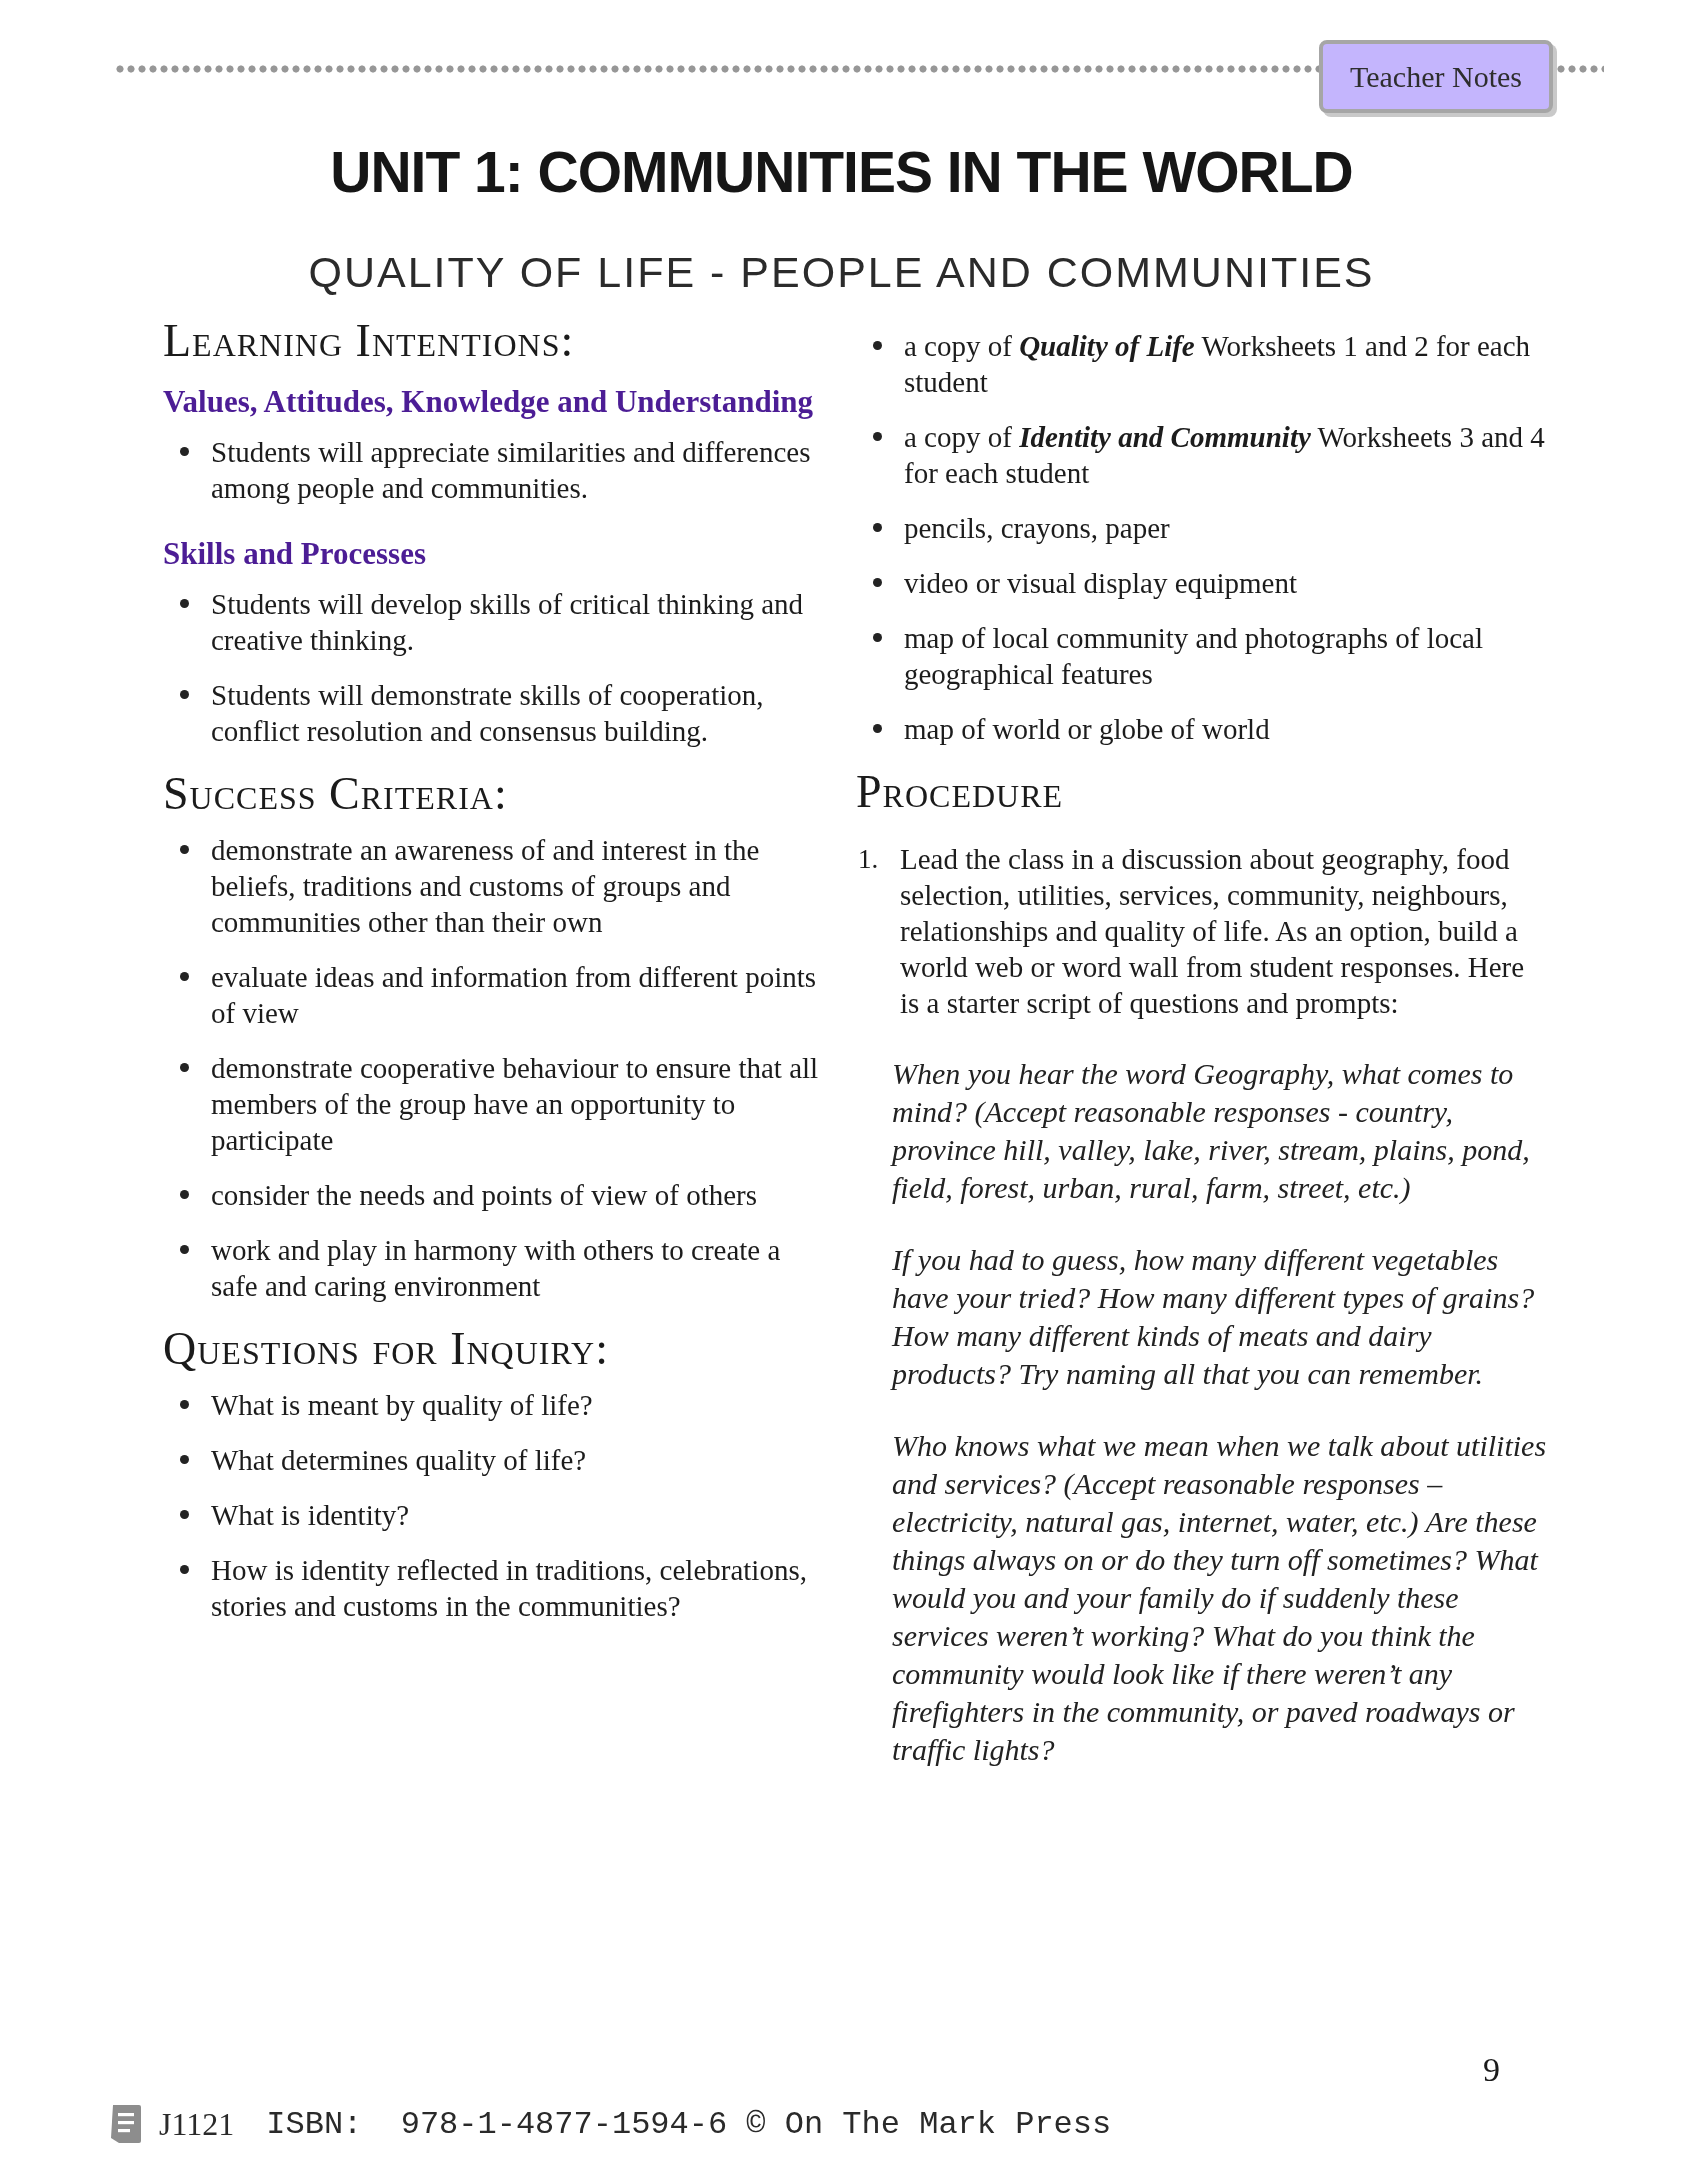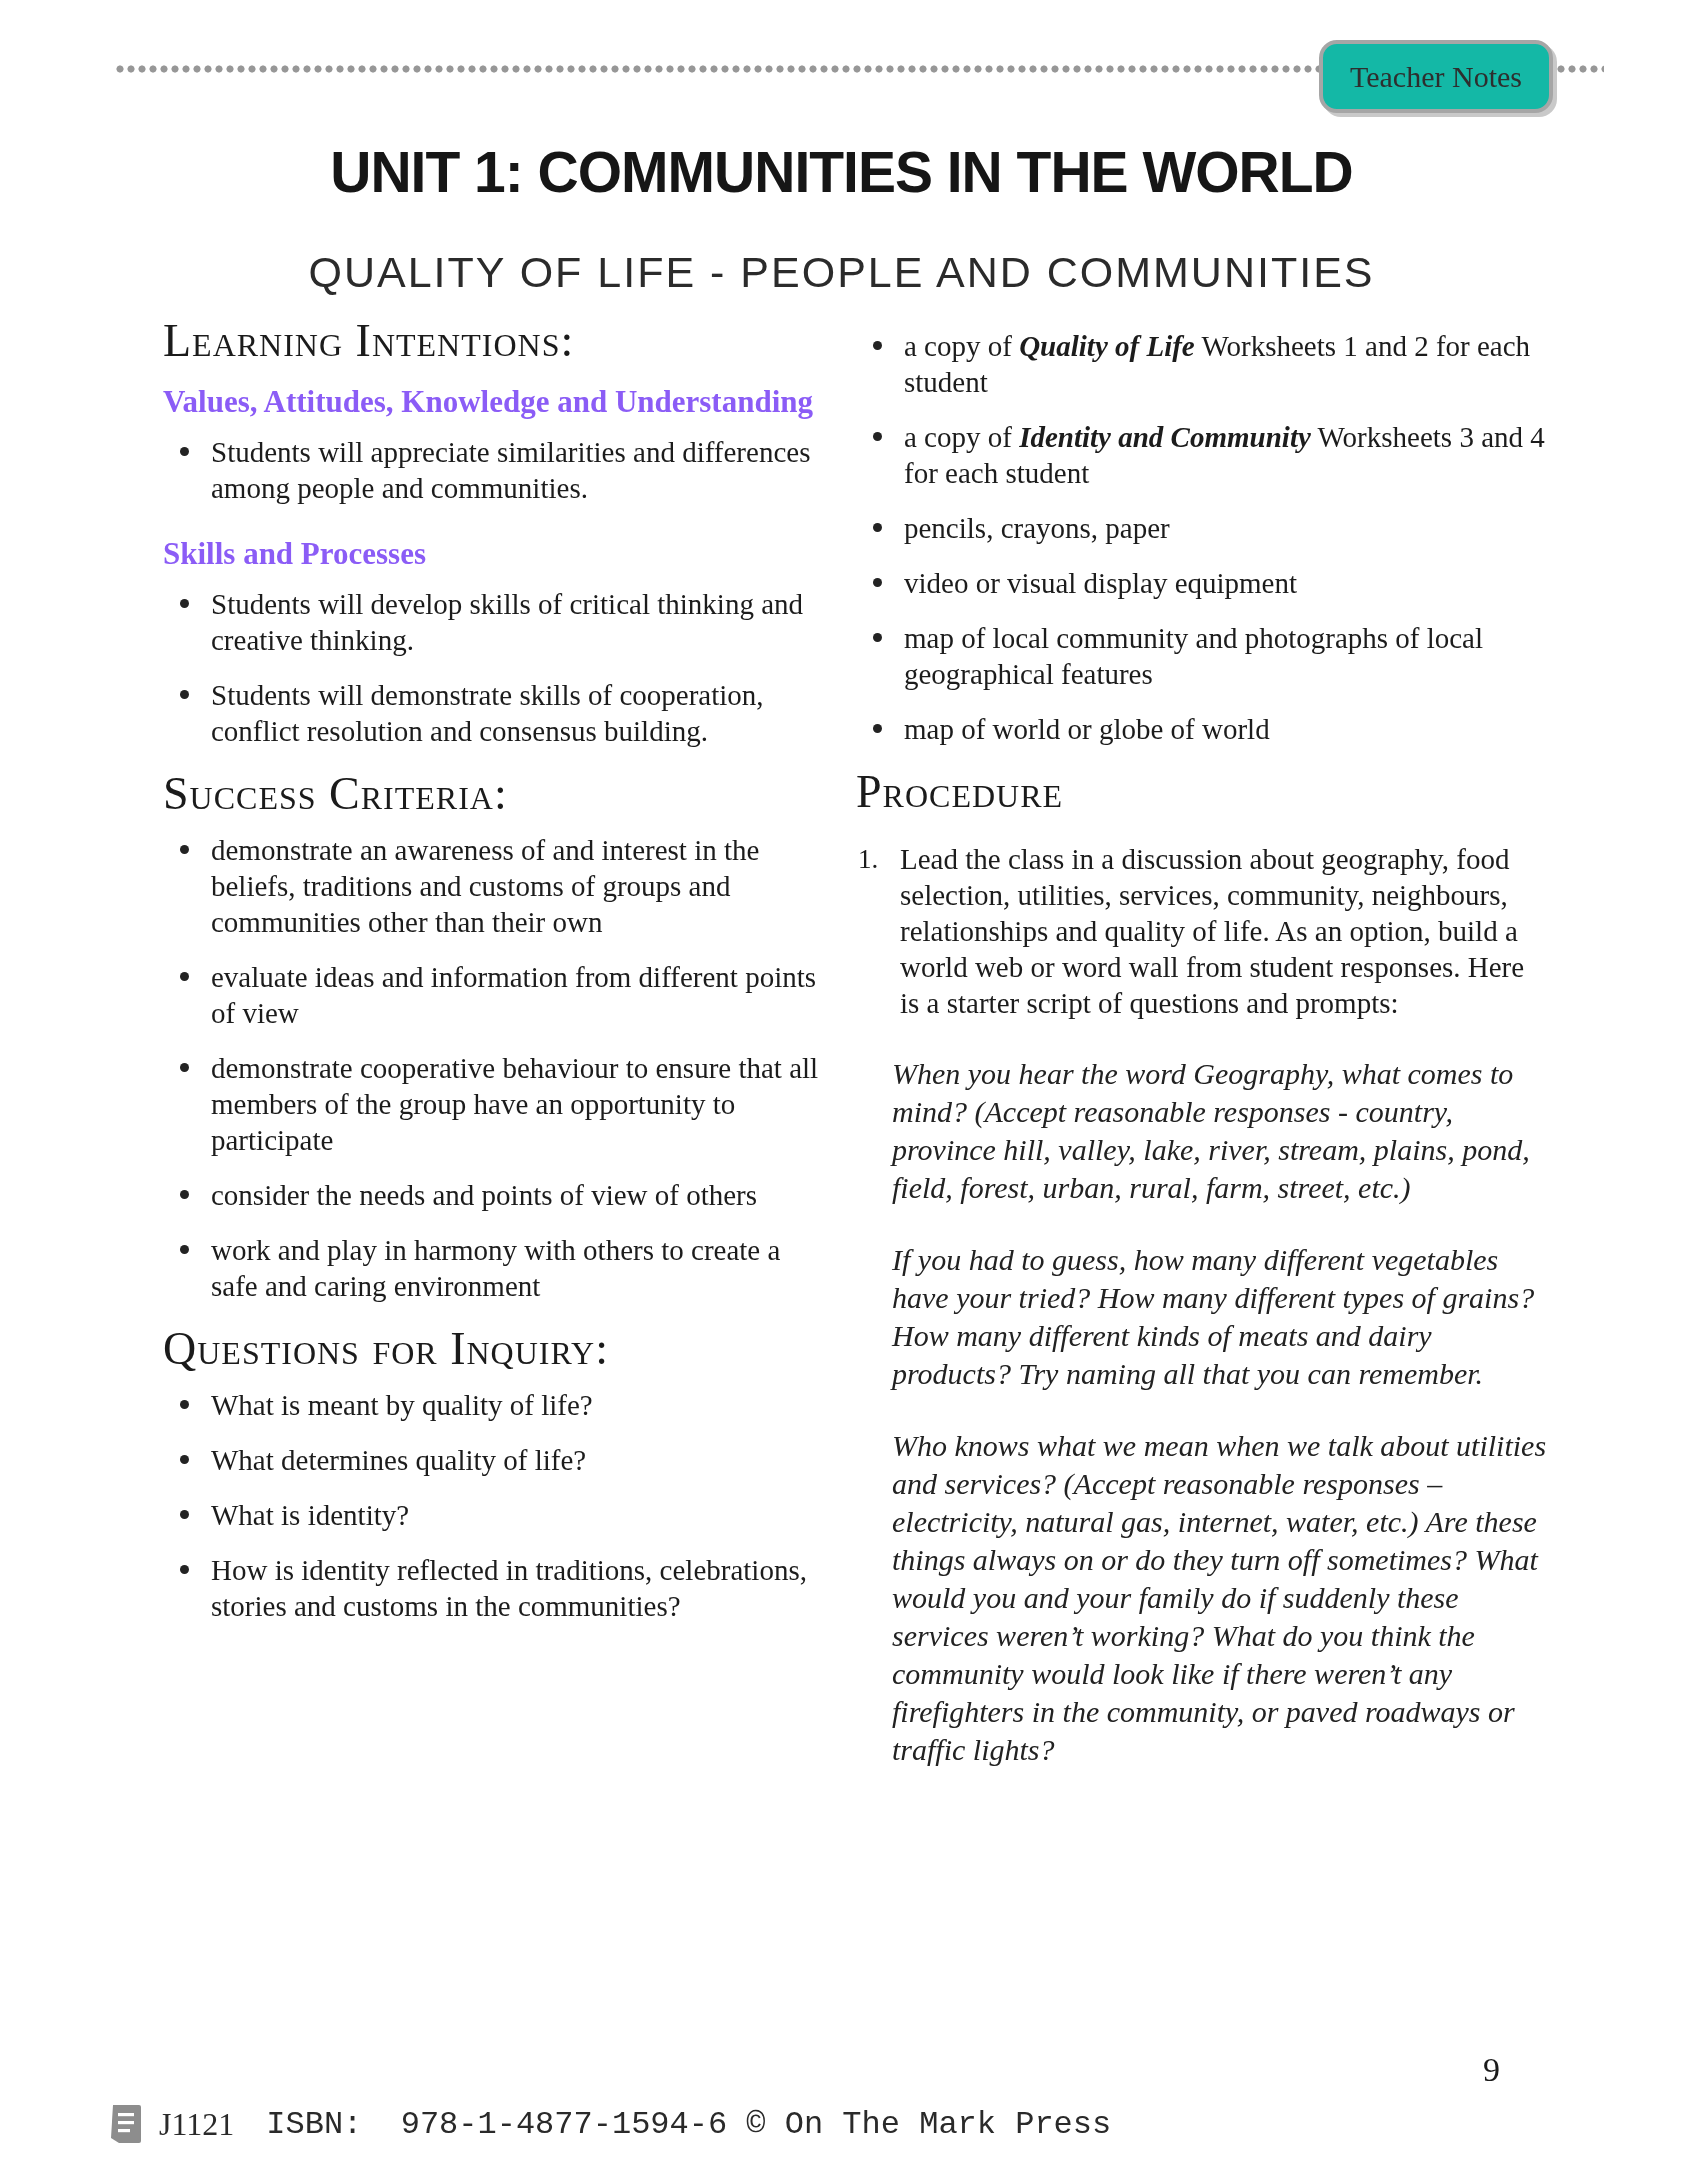--- a/index.html
+++ b/index.html
@@ -9,21 +9,21 @@
   }
 
   
   .dotline {
     position:absolute; left:115px; top:63px; width:1489px; height:12px;
     background-image: radial-gradient(circle at 5px 6px, #979797 3.2px, transparent 3.9px);
     background-size: 11px 12px; background-repeat: repeat-x;
   }
   .tab {
     position:absolute; left:1319px; top:40px; width:226px; height:65px;
-    background:#14b8a6; border:4px solid #a6a6a6; border-radius:18px;
+    background:#c4b5fd; border:4px solid #a6a6a6; border-radius:8px;
     box-shadow: 4px 4px 0 #c9c9c9; z-index:2;
     display:flex; align-items:center; justify-content:center;
     font-size:30px; color:#2e2e2e;
   }
   .title {
     position:absolute; left:0; top:139px; width:100%; text-align:center;
     font-family:"Liberation Sans", sans-serif; font-weight:700;
     font-size:57px; letter-spacing:-1px; color:#161616; white-space:nowrap;
   }
   .subtitle {
@@ -37,21 +37,21 @@
   .col-left  { left:163px; width:658px; }
   .col-right { left:856px; width:693px; }
 
   h2.sec {
     margin:0; font-variant:small-caps; font-weight:400;
     font-size:46px; line-height:51px; letter-spacing:1px; color:#1b1b1b;
   }
   .mt36 { margin-top:36px; } .mt40 { margin-top:40px; }
 
   .subhead {
-    margin:16px 0 0 0; font-weight:700; font-size:31px; line-height:39px; color:#8b5cf6;
+    margin:16px 0 0 0; font-weight:700; font-size:31px; line-height:39px; color:#4c1d95;
   }
 
   .bullets { margin-top:13px; }
   .bullet {
     position:relative; padding-left:48px; margin-bottom:19px;
     font-size:29px; line-height:36px;
   }
   .bullet .dot {
     position:absolute; left:17px; top:13px; width:9px; height:9px;
     border-radius:50%; background:#232323;

